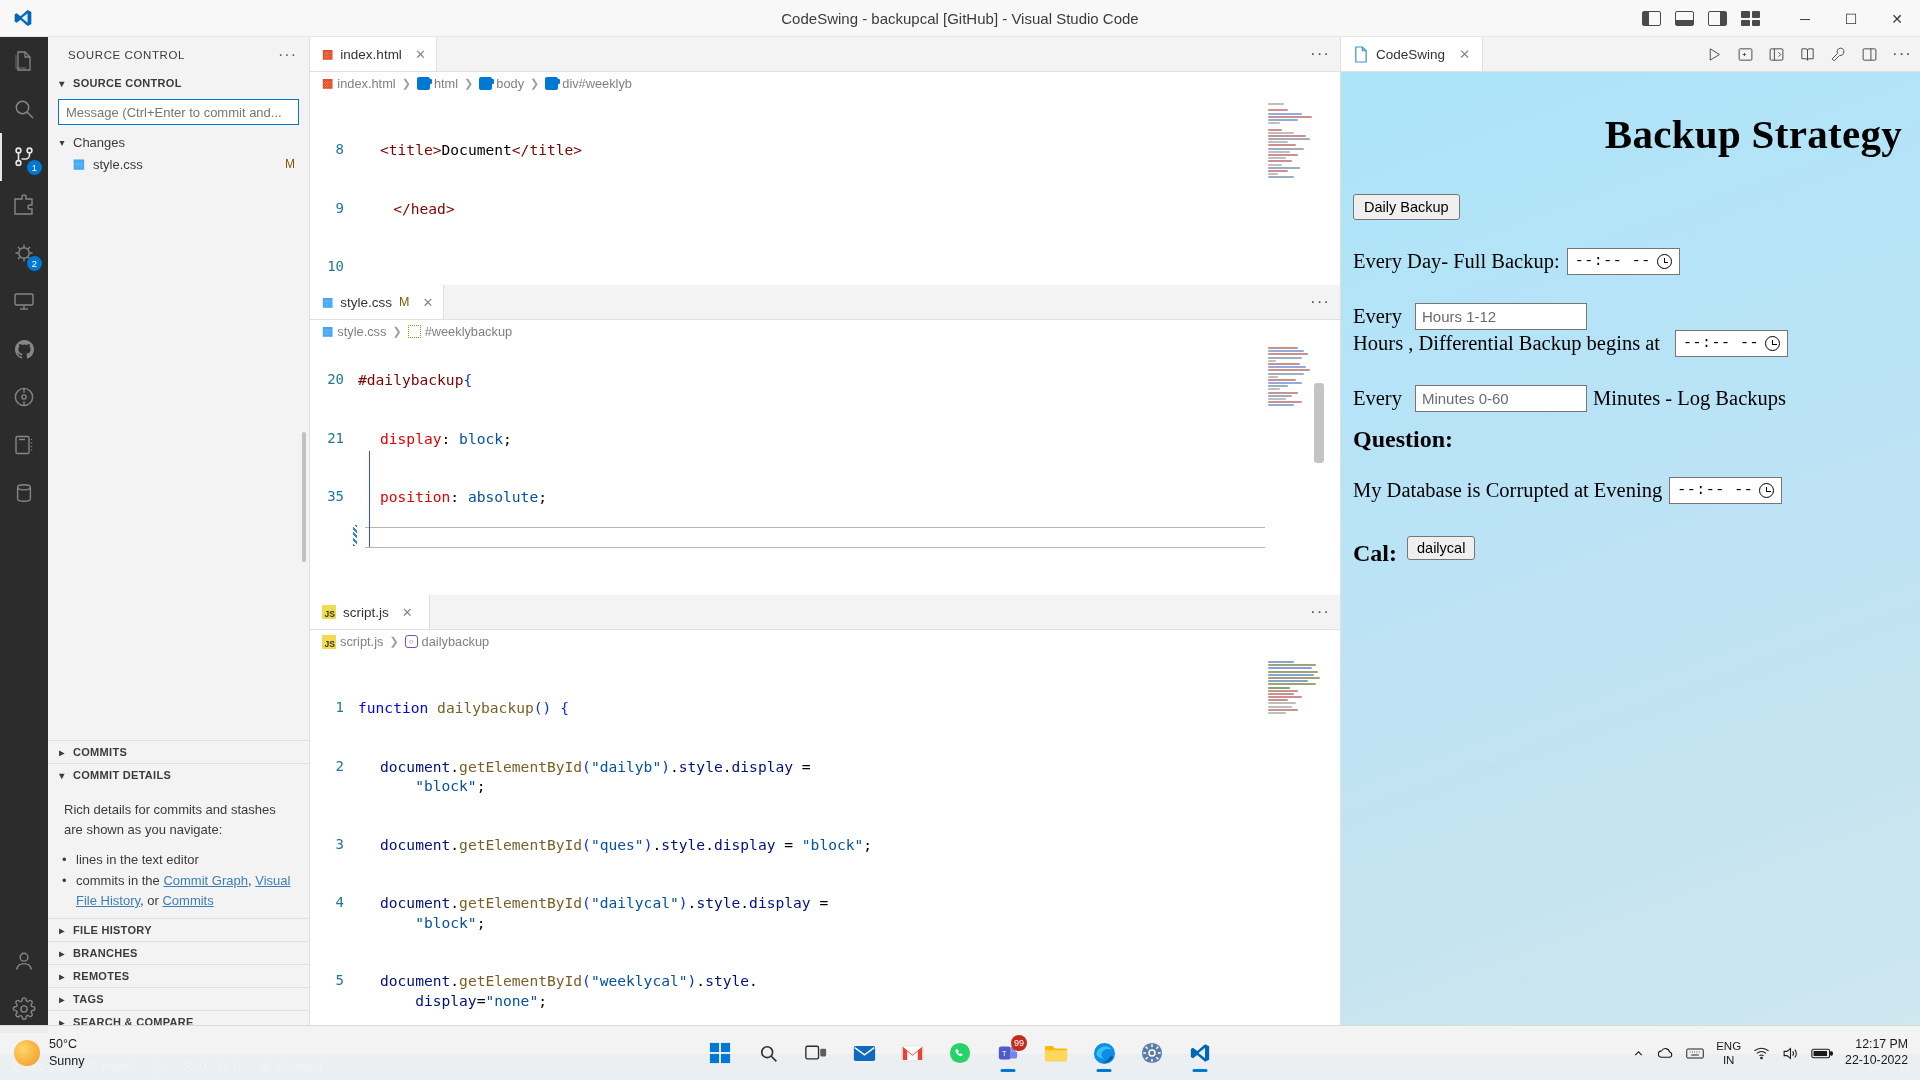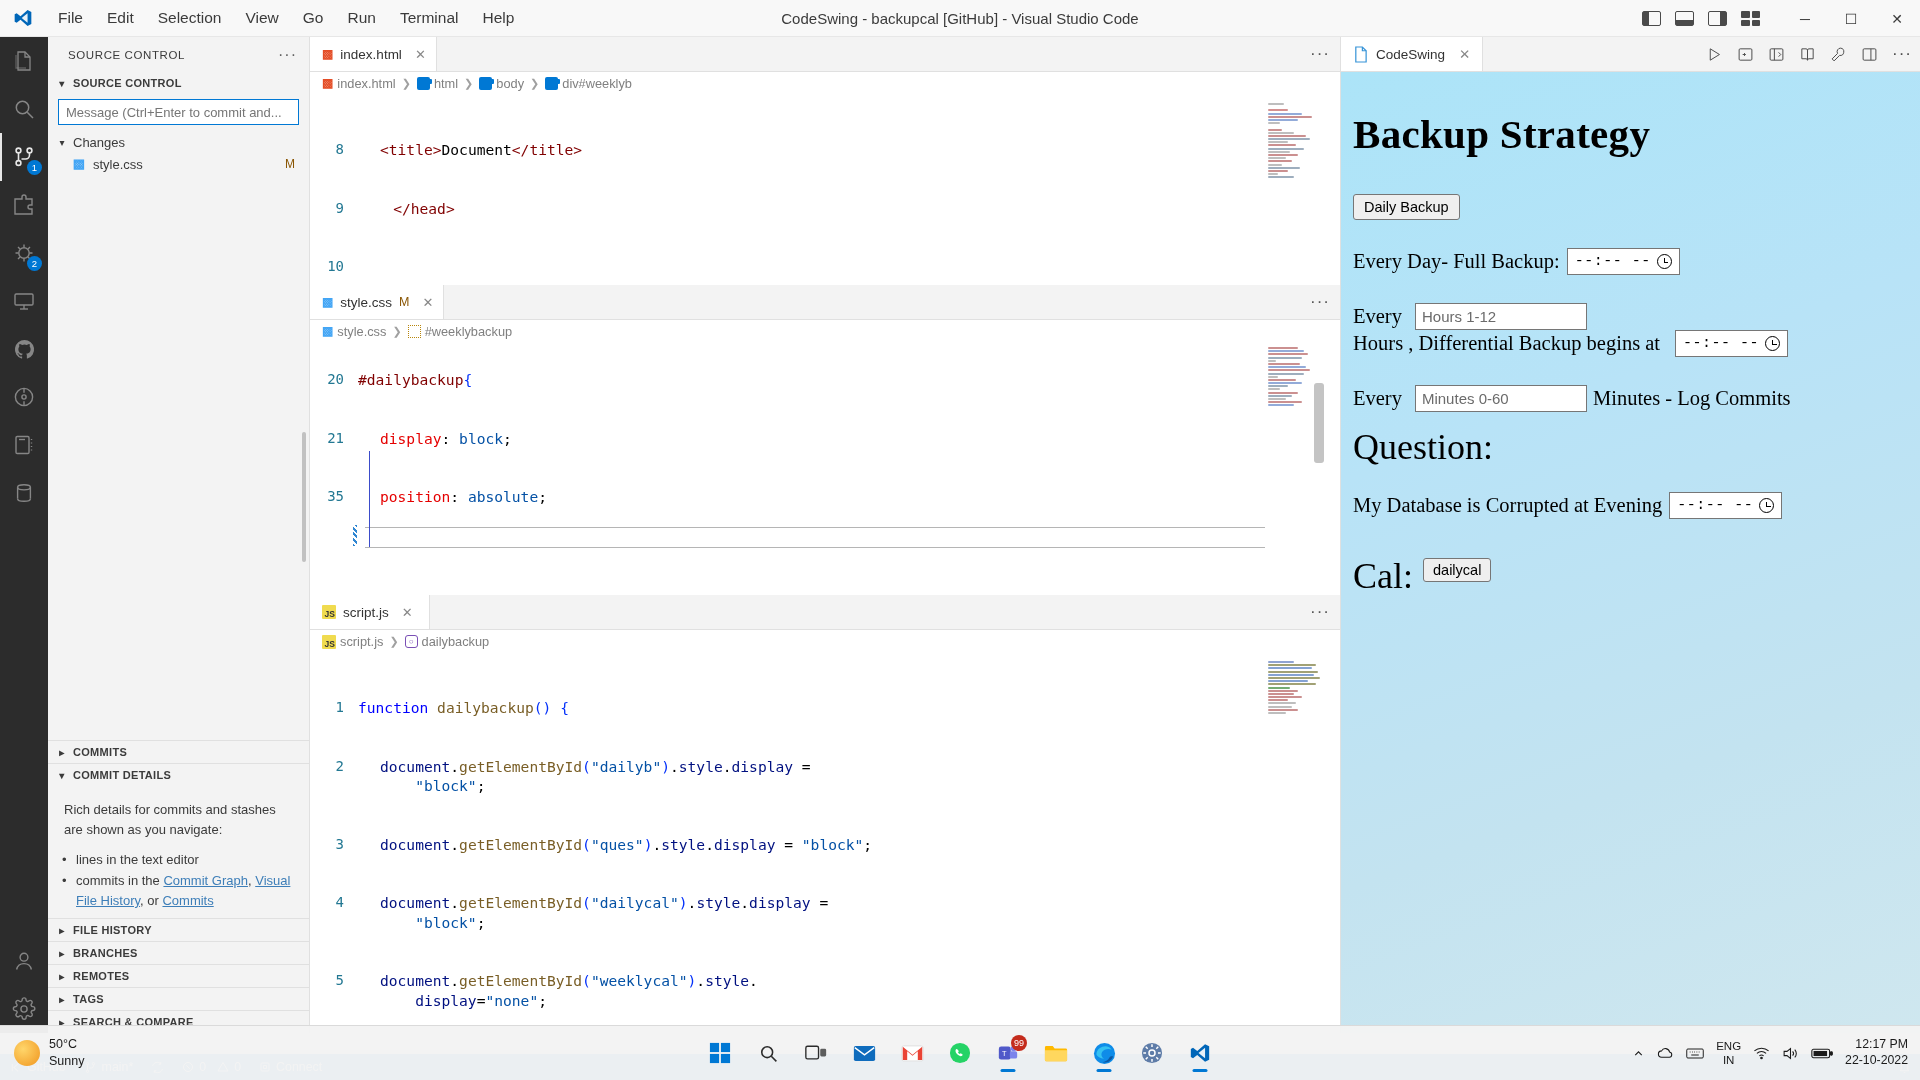--- a/index.html
+++ b/index.html
@@ -207,21 +207,21 @@
     position:absolute; right: 8px; top:0; bottom:0; display:flex; align-items:center; gap: 14px;
     color:#4d4d4d;
   }
   .pv-body {
     flex:1; position: relative; overflow: hidden;
     background: linear-gradient(160deg, #ace4f8 0%, #b8e3f7 35%, #c3e3f0 70%, #cfe7ef 100%);
     font-family: "Liberation Serif", "DejaVu Serif", serif;
     color: #000;
     padding: 22px 18px 10px 12px;
   }
-  .pv-h1 { text-align:left; font-size: 41px; font-weight: bold; margin: 16px 0 36px 0; letter-spacing: .3px;}
+  .pv-h1 { text-align:right; font-size: 41px; font-weight: bold; margin: 16px 0 36px 0; letter-spacing: .3px;}
   .pv-btn {
     font-family:"Liberation Sans", sans-serif;
     font-size: 14.5px; padding: 4px 10px; background: #efefef;
     border: 1px solid #767676; border-radius: 3px; color:#000; cursor:pointer;
   }
   .pv-row { display:flex; align-items:center; font-size: 20.5px; margin-top: 28px; flex-wrap: wrap; gap: 0; }
   .pv-label { margin-right: 7px; }
   .time-input {
     display:inline-flex; align-items:center; gap: 6px; background:#fff;
     border: 1px solid #767676; padding: 2px 7px; height: 27px;
@@ -229,21 +229,21 @@
   }
   .time-input .dashes { letter-spacing: .5px; font-family:"Liberation Mono", monospace; font-size: 15px;}
   .clock-ico { width:15px; height:15px; border:1.4px solid #000; border-radius:50%; position:relative; display:inline-block;}
   .clock-ico::after{content:""; position:absolute; left:6px; top:2.5px; width:1.3px; height:5.5px; background:#000;}
   .clock-ico::before{content:""; position:absolute; left:6.5px; top:7px; width:4px; height:1.3px; background:#000;}
   .txt-input {
     background:#fff; border:1px solid #767676; height: 27px; width: 172px;
     font-family:"Liberation Sans", sans-serif; font-size: 15px; color:#6b6b6b;
     display:inline-flex; align-items:center; padding: 0 6px; margin: 0 6px;
   }
-  .pv-h2 { font-size: 36px; font-weight: normal; margin-top: 12px; }
+  .pv-h2 { font-size: 24px; font-weight: bold; margin-top: 12px; }
   .pv-small-btn {
     font-family:"Liberation Sans", sans-serif; font-size:14.5px;
     background:#efefef; border:1px solid #767676; border-radius:3px;
     padding: 3px 9px; margin-left: 10px; cursor:pointer;
   }
 
   
   .statusbar {
     position:absolute; left:0; right:0; bottom:0; height: 26px;
     background: #0078d4; color:#fff; display:flex; align-items:center;
@@ -279,30 +279,20 @@
 <body>
 
 <div id="root">
 
   <div class="titlebar">
     <div class="vs-logo">
       <svg width="20" height="20" viewBox="0 0 24 24">
         <path d="M17.5 2.5 L22 4.7 V19.3 L17.5 21.5 L9 14.2 L4.4 17.6 L2 16.4 V7.6 L4.4 6.4 L9 9.8 Z" fill="#0066b8"></path>
         <path d="M17.5 6.2 V17.8 L10.4 12 Z" fill="#ffffff" opacity="0.9"></path>
       </svg>
-    </div>
-    <div class="menu-items">
-      <div class="menu-item">File</div>
-      <div class="menu-item">Edit</div>
-      <div class="menu-item">Selection</div>
-      <div class="menu-item">View</div>
-      <div class="menu-item">Go</div>
-      <div class="menu-item">Run</div>
-      <div class="menu-item">Terminal</div>
-      <div class="menu-item">Help</div>
     </div>
     <div class="title-center">CodeSwing - backupcal [GitHub] - Visual Studio Code</div>
     <div class="title-right">
       <div class="layout-icons">
         <div class="li-box left"></div>
         <div class="li-box bottom"></div>
         <div class="li-box right"></div>
         <div class="li-grid">
           <span></span>
             <span></span>
@@ -742,21 +732,21 @@
           <span class="dashes">--:--  --</span>
           <span class="clock-ico"></span>
         </span>
       </div>
 
       <div class="pv-row">
         <span class="pv-label">Every</span>
         <span class="txt-input">
           <span>Minutes 0-60</span>
         </span>
-        <span class="pv-label">Minutes - Log Commits</span>
+        <span class="pv-label">Minutes - Log Backups</span>
       </div>
 
       <div class="pv-h2" style="margin-top:14px;">Question:</div>
 
       <div class="pv-row" style="margin-top:24px;">
         <span class="pv-label">My Database is Corrupted at Evening</span>
         <span class="time-input">
           <span class="dashes">--:--  --</span>
           <span class="clock-ico"></span>
         </span>

